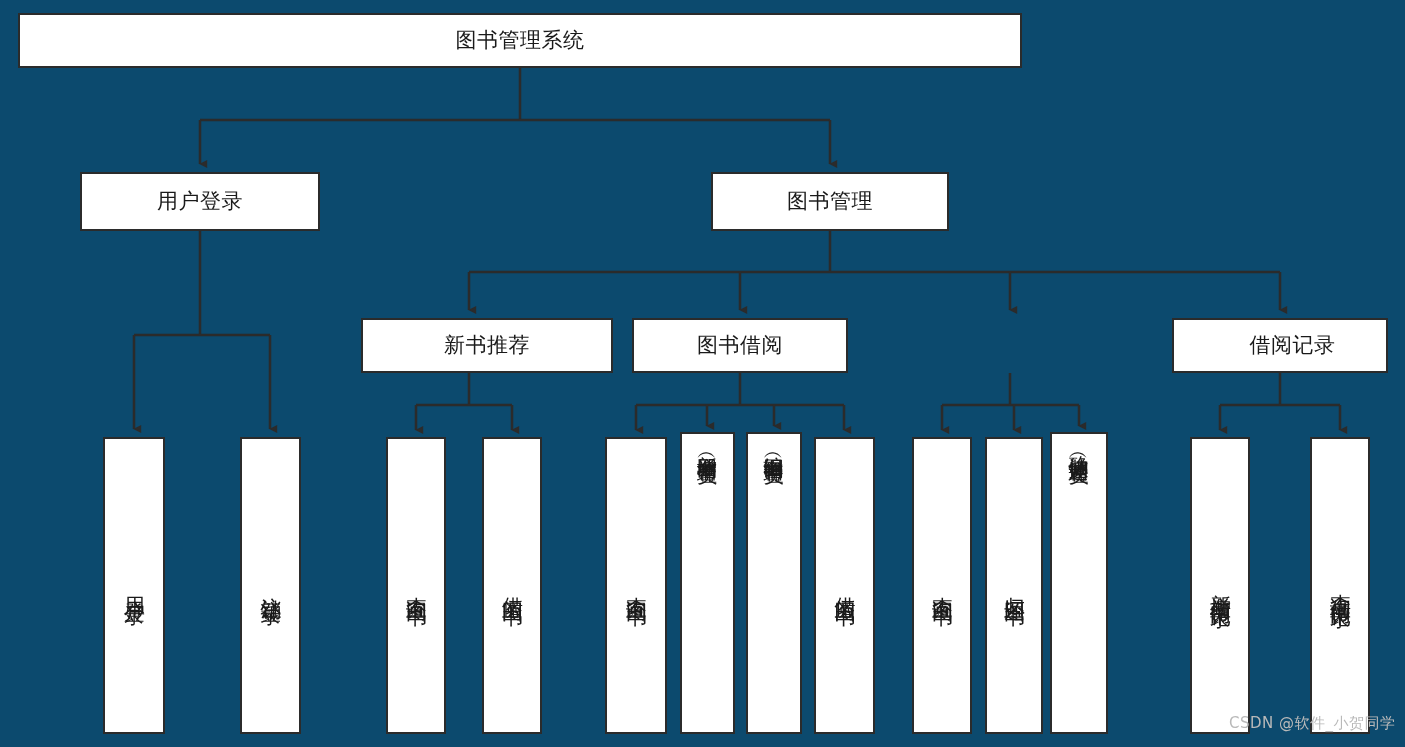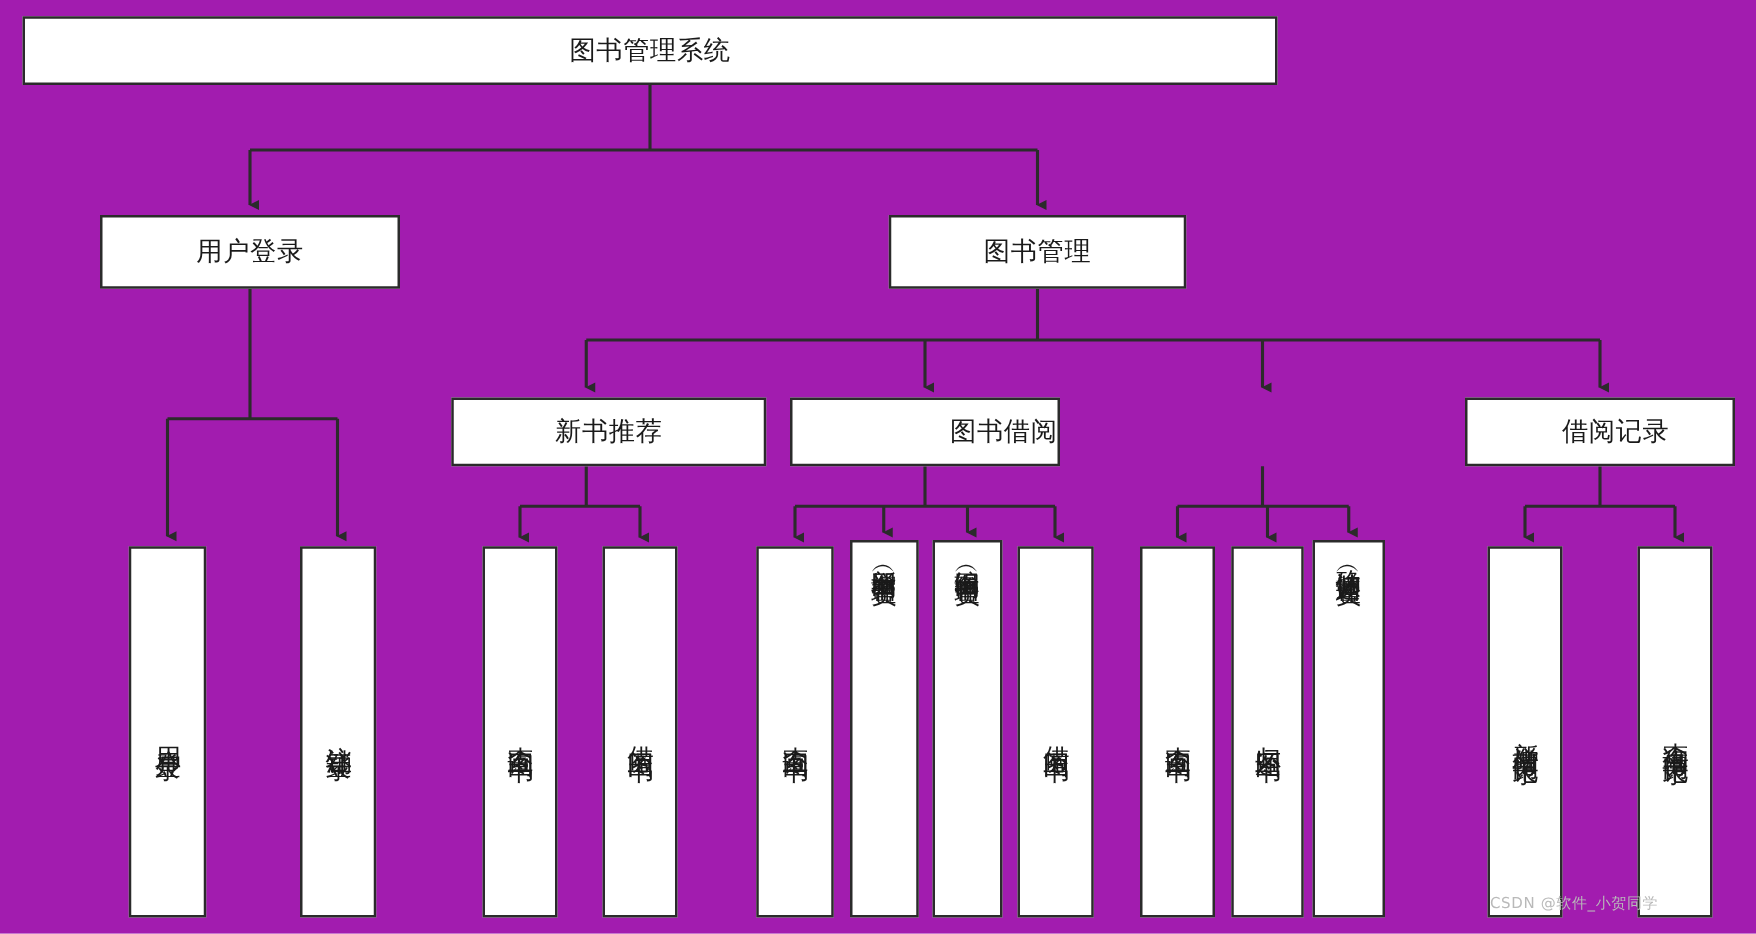--- a/index.html
+++ b/index.html
@@ -7,21 +7,21 @@
     padding: 0;
     background: #ffffff;
   }
   body {
     font-family: "DejaVu Sans", "Liberation Sans", sans-serif;
   }
   #canvas {
     position: relative;
     width: 1405px;
     height: 747px;
-    background: #a21caf;
+    background: #0c4a6e;
     overflow: hidden;
   }
   #diagram-svg {
     position: absolute;
     left: 0;
     top: 0;
     width: 1405px;
     height: 747px;
   }
   .node-box {
@@ -54,23 +54,24 @@
     line-height: 1;
     white-space: nowrap;
   }
   .v-small {
     font-size: 20px;
     letter-spacing: 1.5px;
   }
   .watermark {
     position: absolute;
     color: #b9b9b9;
-    font-size: 12px;
+    font-size: 15px;
     white-space: nowrap;
     letter-spacing: 0.5px;
+    padding-left: 37px;
   }
 </style>
 </head>
 <body>
 
 <div id="canvas">
 
   <svg id="diagram-svg" viewBox="0 0 1405 747" xmlns="http://www.w3.org/2000/svg">
     <defs>
       <marker id="arrowhead" markerWidth="9" markerHeight="9" refX="4.2" refY="7.6" orient="auto" markerUnits="userSpaceOnUse">
@@ -140,21 +141,21 @@
   <div class="node-box" style="left:80px; top:172px; width:240px; height:59px;">
     <span class="node-label h-label">用户登录</span>
   </div>
   <div class="node-box" style="left:711px; top:172px; width:238px; height:59px;">
     <span class="node-label h-label">图书管理</span>
   </div>
 
   <div class="node-box" style="left:361px; top:318px; width:252px; height:55px;">
     <span class="node-label h-label">新书推荐</span>
   </div>
-  <div class="node-box" style="left:632px; top:318px; width:216px; height:55px;justify-content:flex-end;">
+  <div class="node-box" style="left:632px; top:318px; width:216px; height:55px;">
     <span class="node-label h-label">图书借阅</span>
   </div>
   <div class="node-box" style="left:1172px; top:318px; width:216px; height:55px;padding-left:25px;">
     <span class="node-label h-label">借阅记录</span>
   </div>
 
   <div class="node-box" style="left:103px; top:437px; width:62px; height:297px;">
     <span class="node-label v-label">用户登录</span>
   </div>
   <div class="node-box" style="left:240px; top:437px; width:61px; height:297px;">

